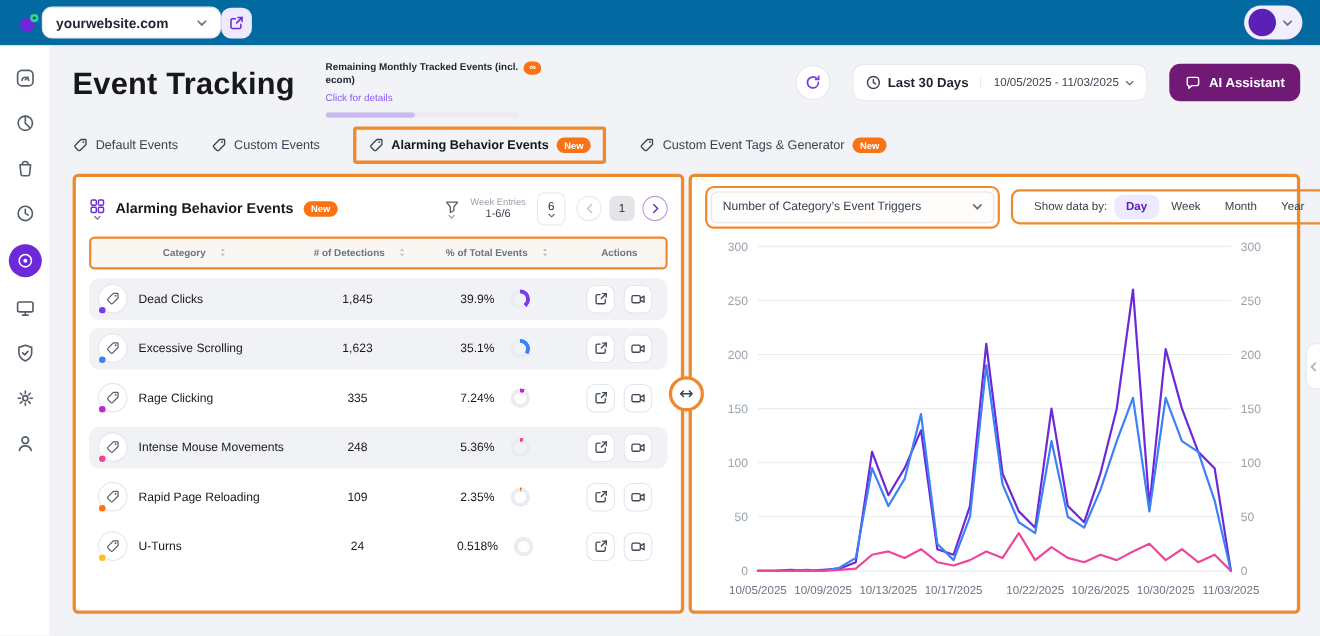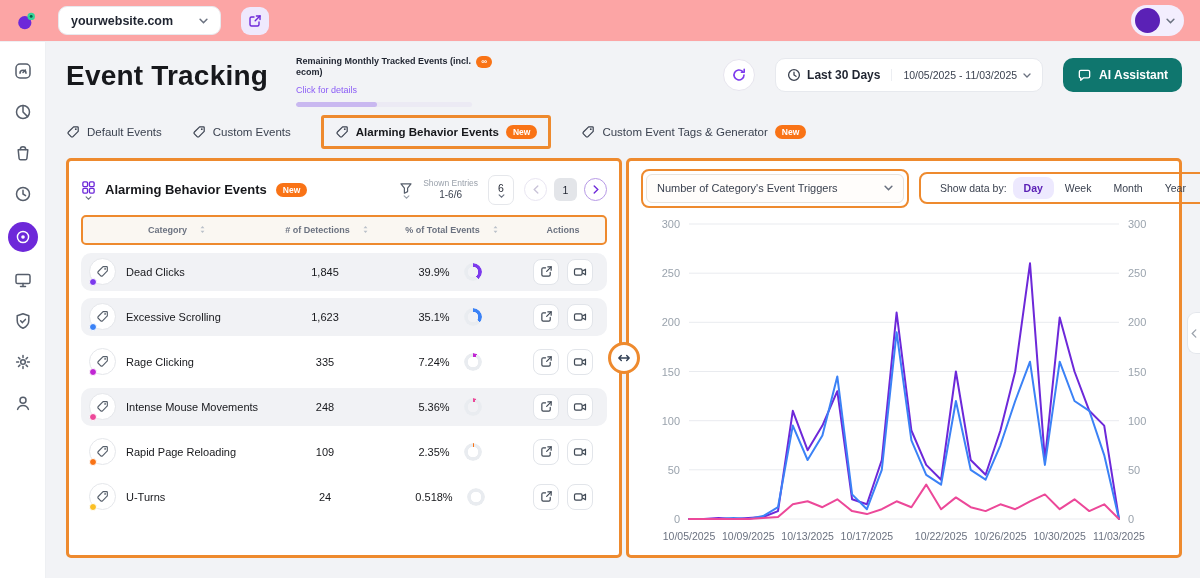--- a/index.html
+++ b/index.html
@@ -1,20 +1,20 @@
 <!DOCTYPE html>
 <html><head>
 <meta charset="utf-8">
 <style>
   * { box-sizing: border-box; margin: 0; padding: 0; }
   html,body { width:1200px; height:578px; overflow:hidden; }
   body { font-family:"Liberation Sans", sans-serif; background:#f2f3f6; color:#111827; }
 
   
-  .topbar { height:42px; background:#fca5a5; border-bottom:1px solid #eef0f3; display:flex; align-items:center; padding:0 16px; gap:20px; }
+  .topbar { height:42px; background:#0369a1; border-bottom:1px solid #eef0f3; display:flex; align-items:center; padding:0 16px; gap:0; }
   .logo { width:22px; height:22px; display:flex; align-items:center; }
   .site-pill { height:29px; display:flex; align-items:center; gap:26px; border:1px solid #e7e9ee; border-radius:9px; padding:0 12px; font-size:12.5px; font-weight:bold; color:#1f2430; background:#fff; cursor:pointer; }
   .open-btn { width:28px; height:28px; border-radius:9px; background:#efe9fd; border:none; color:#6d28d9; display:flex; align-items:center; justify-content:center; cursor:pointer; }
   .avatar-wrap { margin-left:auto; display:flex; align-items:center; gap:6px; background:#f3eefe; border-radius:999px; padding:3px 9px 3px 4px; cursor:pointer; }
   .avatar { width:25px; height:25px; border-radius:50%; background:#5b21b6; }
 
   
   .shell { display:flex; height:536px; }
   .sidebar { width:46px; background:#fff; border-right:1px solid #eef0f3; display:flex; flex-direction:column; align-items:center; padding-top:16px; gap:15px; }
   .side-btn { width:26px; height:26px; border:none; background:transparent; color:#565e6b; display:flex; align-items:center; justify-content:center; cursor:pointer; }
@@ -33,21 +33,21 @@
   .progress-track { margin-top:5px; width:176px; height:5px; border-radius:3px; background:#eceaf4; overflow:hidden; }
   .progress-fill { height:100%; width:46%; background:#c9b8f0; border-radius:3px; }
 
   .head-controls { margin-left:auto; display:flex; align-items:center; gap:20px; margin-top:6px; }
   .refresh-btn { width:32px; height:32px; border-radius:50%; background:#fff; border:1px solid #e7e5ee; display:flex; align-items:center; justify-content:center; cursor:pointer; }
   .range-group { height:34px; display:flex; align-items:center; background:#fff; border:1px solid #e7e9ee; border-radius:10px; overflow:hidden; }
   .range-seg { display:flex; align-items:center; gap:6px; padding:0 11px; cursor:pointer; }
   .range-seg + .range-seg { border-left:1px solid #eceef2; }
   .range-label { font-size:12px; font-weight:bold; color:#1f2430; }
   .range-dates { font-size:10.5px; color:#3b4250; }
-  .ai-btn { height:34px; display:flex; align-items:center; gap:7px; background:#0f766e; color:#fff; border:none; border-radius:10px; padding:0 14px; font-size:12px; font-weight:bold; cursor:pointer; font-family:inherit; }
+  .ai-btn { height:34px; display:flex; align-items:center; gap:7px; background:#701a75; color:#fff; border:none; border-radius:10px; padding:0 14px; font-size:12px; font-weight:bold; cursor:pointer; font-family:inherit; }
 
   
   .tabs-row { margin-top:7px; display:flex; align-items:center; gap:30px; height:36px; }
   .tab { display:flex; align-items:center; gap:7px; font-size:11.5px; color:#3b4250; cursor:pointer; white-space:nowrap; }
   .tab.highlighted { border:3px solid #ee8a2e; border-radius:3px; padding:7px 11px; font-weight:bold; color:#17181c; }
   .new-badge { font-size:8.5px; font-weight:bold; color:#fff; background:#f97316; border-radius:8px; padding:2px 7px; }
   .tab-badge:empty { display:none; }
 
   
   .panels { margin-top:8px; display:flex; gap:4px; height:400px; position:relative; }
@@ -314,21 +314,21 @@
           <div class="tpanel-tools">
             <span class="filter-wrap">
               <svg class="ic" width="14" height="14" viewBox="0 0 14 14" fill="none" stroke="#565e6b" stroke-width="1.2" stroke-linejoin="round">
                   <path d="M2 2.8h10L8.6 7.2v3.4l-3.2 1.6V7.2z"></path>
                 </svg>
               <svg class="ic" width="7" height="4" viewBox="0 0 8 5">
                   <path d="M1 1l3 3 3-3" stroke="#9aa1ab" fill="none" stroke-width="1.4" stroke-linecap="round"></path>
                 </svg>
             </span>
             <div class="shown-entries">
-              <div class="lbl">Shown Entries</div>
+              <div class="lbl">Week Entries</div>
               <div class="val">1-6/6</div>
             </div>
             <div class="page-size">
               <span>6</span>
               <svg class="ic" width="7" height="4" viewBox="0 0 8 5">
                   <path d="M1 1l3 3 3-3" stroke="#6b7280" fill="none" stroke-width="1.4" stroke-linecap="round"></path>
                 </svg>
             </div>
             <div class="pager">
               <span class="pg-btn pg-prev">

